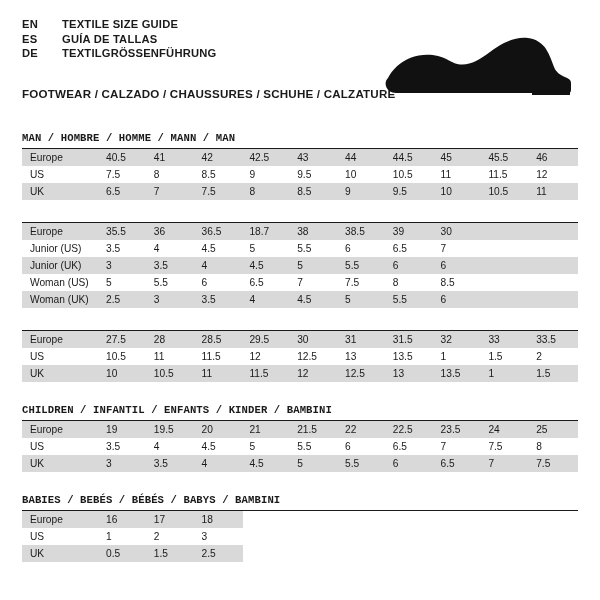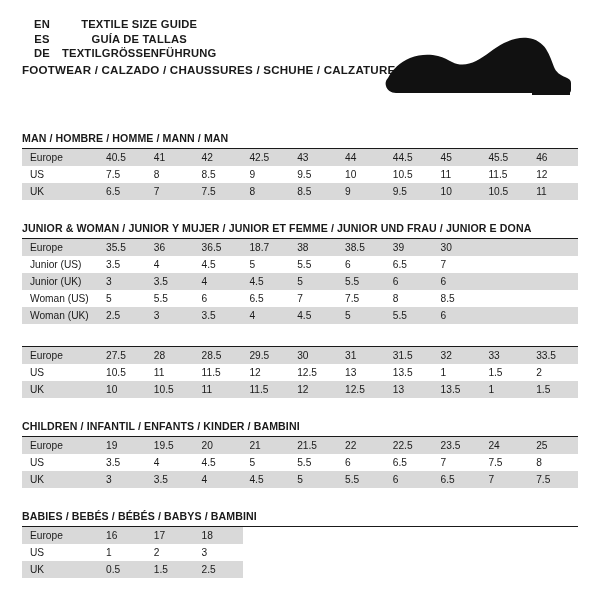--- a/index.html
+++ b/index.html
@@ -25,48 +25,48 @@
     border-collapse: collapse;
   }
   .lang-table td {
     font-size: 11.2px;
     font-weight: bold;
     letter-spacing: 0.2px;
     padding: 0 0 2.6px 0;
     line-height: 12px;
     vertical-align: top;
     white-space: nowrap;
-    text-align: center;
   }
   .lang-code { width: 40px; }
 
   .shoe-art {
     position: absolute;
     right: 6px;
     top: 16px;
     width: 190px;
     height: 72px;
   }
 
   .section-title {
     font-size: 11.6px;
     font-weight: bold;
     letter-spacing: 0.2px;
-    margin-top: 1px;
+    margin-top: 25px;
   }
 
   
   .group {
     margin-top: 22px;
   }
   .group-title {
     font-size: 10.6px;
     font-weight: bold;
     letter-spacing: 0.1px;
     padding-bottom: 4px;
+    font-family: Liberation Mono, monospace;
   }
   .hr {
     height: 1px;
     background: #1a1a1a;
     width: 100%;
     margin-bottom: 0;
   }
   table.size {
     border-collapse: collapse;
     width: 100%;
@@ -164,21 +164,20 @@
           <td>9.5</td>
           <td>10</td>
           <td>10.5</td>
           <td>11</td>
         </tr>
       </tbody>
     </table>
   </div>
 
   <div class="group">
-    <div class="group-title">JUNIOR &amp; WOMAN / JUNIOR Y MUJER / JUNIOR ET FEMME / JUNIOR UND FRAU / JUNIOR E DONA</div>
     <div class="hr"></div>
     <table class="size">
       <tbody>
         <tr class="shaded">
           <td class="label">Europe</td>
           <td>35.5</td>
           <td>36</td>
           <td>36.5</td>
           <td>18.7</td>
           <td>38</td>

